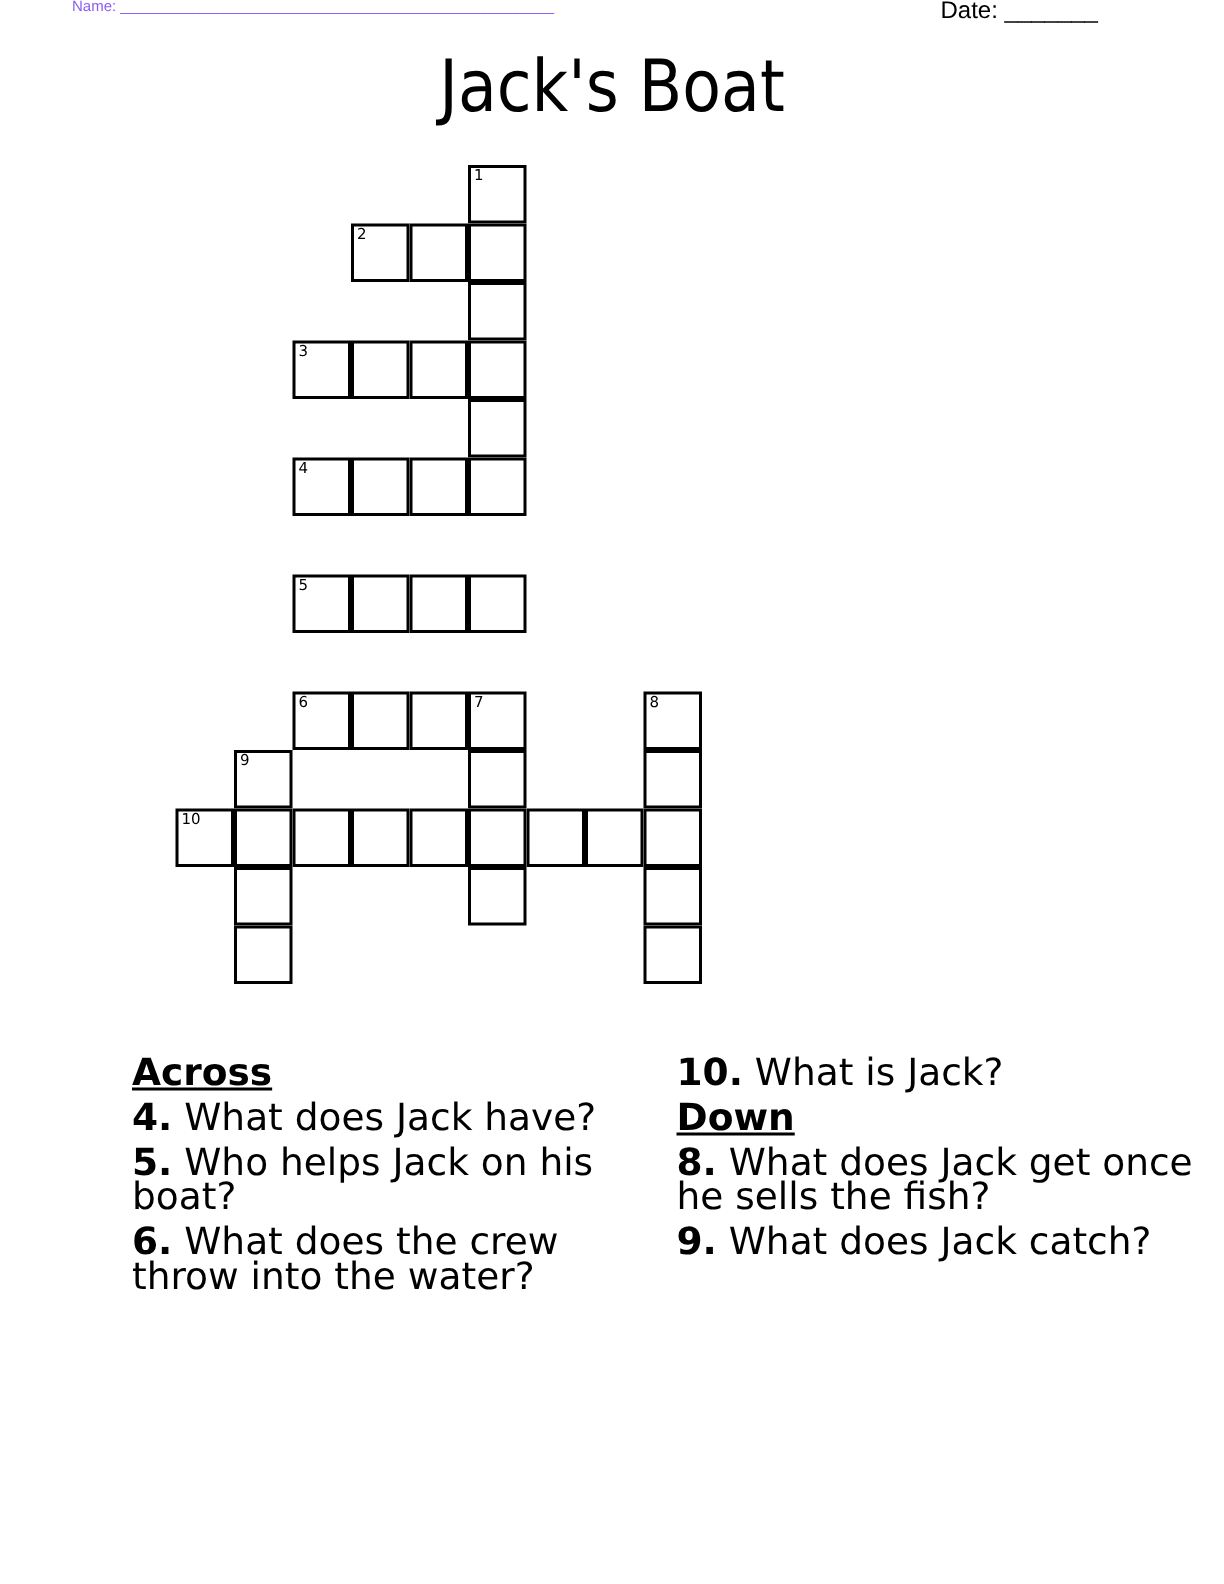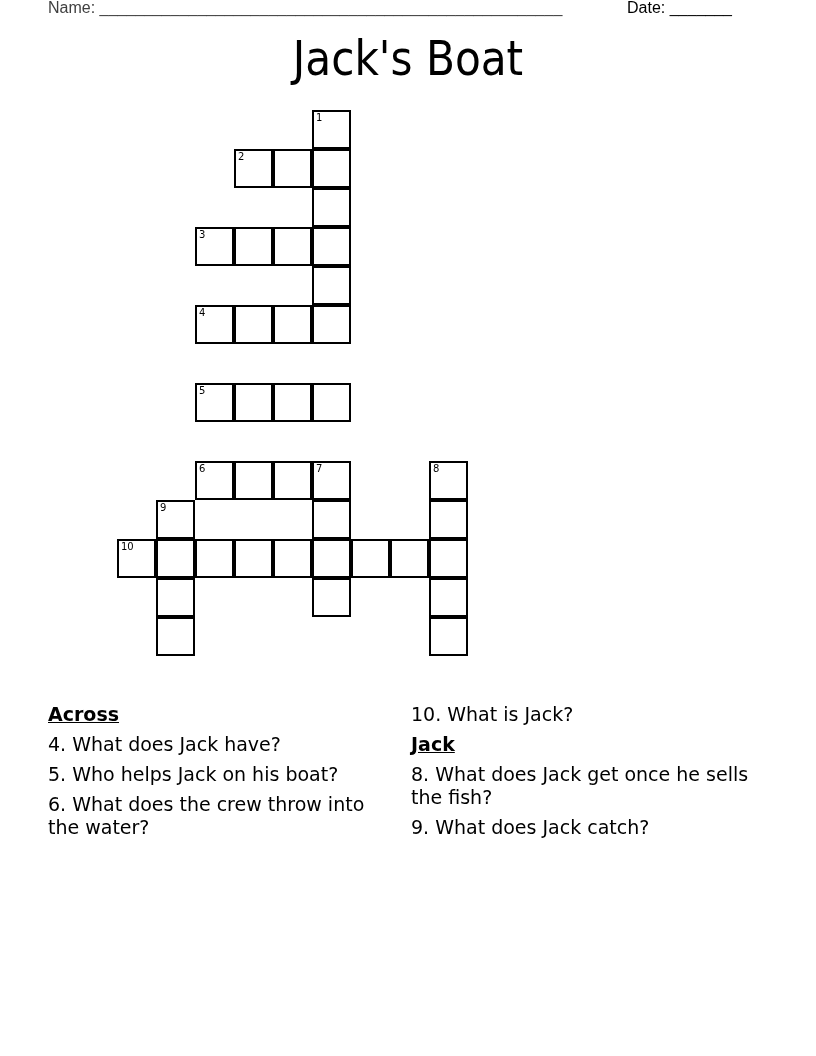--- a/index.html
+++ b/index.html
@@ -1,28 +1,28 @@
 <!DOCTYPE html>
 <html><head>
 <meta charset="utf-8">
 <style>
   html, body { margin: 0; padding: 0; background: #ffffff; }
   body { width: 816px; height: 1056px; position: relative; overflow: hidden; color: #000; }
-  .header { position: absolute; top: -1px; left: 48px; font-family: "Liberation Sans", sans-serif; font-size: 16px; color: #404040; white-space: pre; }
+  .header { position: absolute; top: -1px; left: 48px; font-family: "Liberation Sans", sans-serif; font-size: 10px; color: #8b5cf6; white-space: pre; }
   .header-date { position: absolute; top: -1px; left: 627px; font-family: "Liberation Sans", sans-serif; font-size: 16px; white-space: pre; }
   .title { position: absolute; top: 30px; left: 0; width: 816px; text-align: center; font-family: "DejaVu Sans", sans-serif; font-size: 48px; font-weight: normal; letter-spacing: 0px; transform: scaleX(0.88); }
   .grid { position: absolute; left: 0; top: 0; width: 816px; height: 700px; }
   .cell { position: absolute; width: 39px; height: 39px; box-sizing: border-box; border: 2px solid #000; background: #fff; }
   .cell-num { position: absolute; top: 1px; left: 2px; font-family: "DejaVu Sans", sans-serif; font-size: 10px; line-height: 10px; }
-  .clues { position: absolute; top: 703px; font-family: "DejaVu Sans", sans-serif; font-size: 19px; line-height: 23px; }
+  .clues { position: absolute; top: 703px; font-family: "DejaVu Sans", sans-serif; font-size: 25px; line-height: 23px; margin-left: 40px; }
   .clues.left { left: 48px; width: 350px; }
   .clues.right { left: 411px; width: 350px; }
   .section-head { font-weight: bold; text-decoration: underline; margin: 0 0 7px 0; }
   .clue { margin: 0 0 7px 0; }
-  .clue-num { font-weight: normal; }
+  .clue-num { font-weight: bold; }
 </style>
 </head>
 <body>
 
 <div class="header">Name: ____________________________________________________</div>
 <div class="header-date">Date: _______</div>
 
 <div class="title">Jack's Boat</div>
 
 <div class="grid" id="grid">
@@ -90,16 +90,16 @@
 
 <div class="clues left">
   <div class="section-head">Across</div>
   <div class="clue"><span class="clue-num">4.</span><span> What does Jack have?</span></div>
   <div class="clue"><span class="clue-num">5.</span><span> Who helps Jack on his boat?</span></div>
   <div class="clue"><span class="clue-num">6.</span><span> What does the crew throw into the water?</span></div>
 </div>
 
 <div class="clues right">
   <div class="clue"><span class="clue-num">10.</span><span> What is Jack?</span></div>
-  <div class="section-head">Jack</div>
+  <div class="section-head">Down</div>
   <div class="clue"><span class="clue-num">8.</span><span> What does Jack get once he sells the fish?</span></div>
   <div class="clue"><span class="clue-num">9.</span><span> What does Jack catch?</span></div>
 </div>
 
 </body></html>

